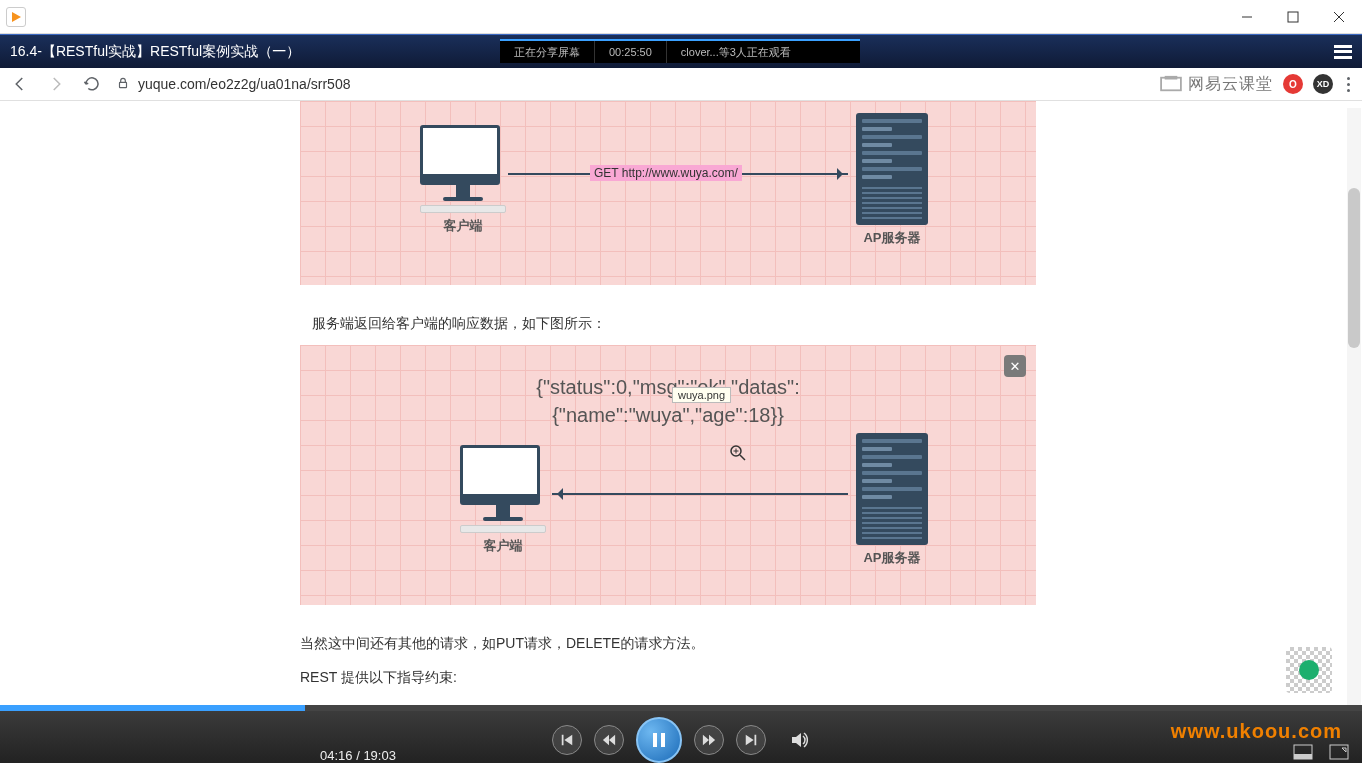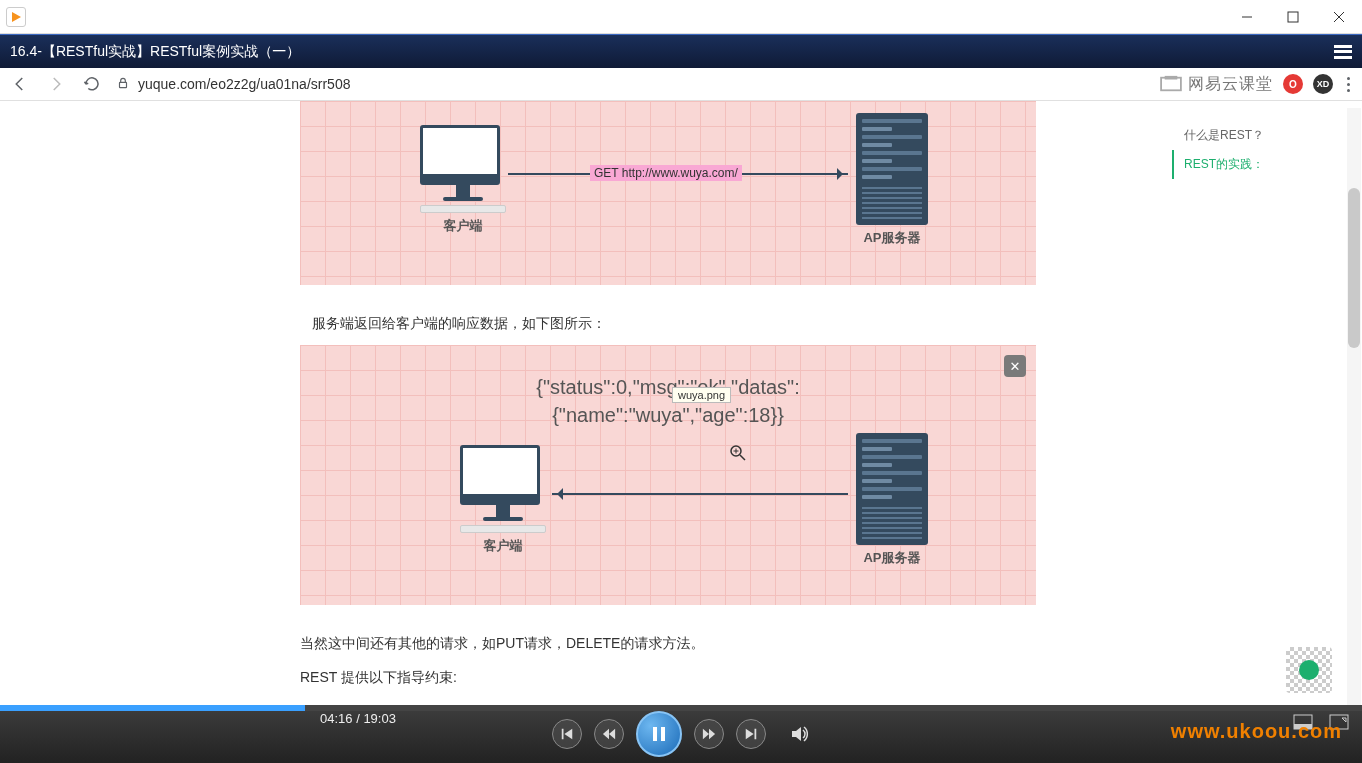--- a/index.html
+++ b/index.html
@@ -84,21 +84,21 @@
 .scrollthumb { position: absolute; top: 80px; width: 12px; left: 1px; height: 160px; background: #c9c9c9; border-radius: 6px; }
 
 
 .qr { position: absolute; right: 30px; bottom: 70px; width: 46px; height: 46px; background: repeating-conic-gradient(#ccc 0 25%, #fff 0 50%) 0 0/8px 8px; border-radius: 4px; display: flex; align-items: center; justify-content: center; }
 .qr-inner { width: 20px; height: 20px; background: #1daf6e; border-radius: 50%; }
 
 
 .player { position: absolute; bottom: 0; left: 0; right: 0; height: 58px; background: linear-gradient(#3e3e3e,#222); }
 .progress-track { height: 6px; background: #444; position: relative; }
 .progress-fill { height: 100%; background: #3aa0ff; width: 22.4%; }
-.player-main { height: 52px; display: flex; align-items: flex-start; position: relative; }
+.player-main { height: 52px; display: flex; align-items: flex-end; position: relative; }
 .time { color: #eee; font-size: 13px; margin-left: 320px; }
 .player-controls { position: absolute; left: 50%; transform: translateX(-50%); display: flex; align-items: center; gap: 12px; }
 .pc-btn { width: 30px; height: 30px; border: 1px solid #888; border-radius: 50%; display: flex; align-items: center; justify-content: center; color: #ddd; background: rgba(80,80,80,.6); }
 .pc-btn.big { width: 46px; height: 46px; background: radial-gradient(circle at 30% 30%, #6db7f0, #1b6bb8); border: 2px solid #88c4f5; }
 .pc-btn svg { width: 14px; height: 14px; }
 .pc-btn.big svg { width: 20px; height: 20px; }
 .vol { display: flex; align-items: center; gap: 2px; margin-left: 12px; }
 .player-right { position: absolute; right: 12px; display: flex; align-items: center; gap: 14px; }
 .pr-icon { width: 22px; height: 22px; border: 1px solid #888; display: flex; align-items: center; justify-content: center; color: #ccc; }
 .watermark { position: absolute; right: 20px; bottom: 20px; font-size: 20px; color: #f08000; font-weight: bold; letter-spacing: 1px; }
@@ -130,20 +130,25 @@
         <svg viewBox="0 0 12 12">
           <line x1="1" y1="1" x2="11" y2="11" stroke="#333"></line>
           <line x1="11" y1="1" x2="1" y2="11" stroke="#333"></line>
         </svg>
       </div>
   </div>
 </div>
 
 <div class="ribbon">
   <span class="ribbon-title">16.4-【RESTful实战】RESTful案例实战（一）</span>
+  <div class="share-bar">
+    <div class="share-seg">正在分享屏幕</div>
+    <div class="share-seg">00:25:50</div>
+    <div class="share-seg">clover...等3人正在观看</div>
+  </div>
   <div class="ribbon-right">
       <span></span>
       <span></span>
       <span></span>
     </div>
 </div>
 
 <div class="toolbar">
   <div class="nav-btn">
       <svg viewBox="0 0 24 24">
@@ -255,24 +260,20 @@
         <div class="dlabel">AP服务器</div>
       </div>
       <div class="arrow left" style="left:252px; top:148px; width:296px;"></div>
     </div>
 
     <p class="para inblock" style="margin-top:30px;">当然这中间还有其他的请求，如PUT请求，DELETE的请求方法。</p>
     <p class="para inblock" style="margin-top:16px;">REST 提供以下指导约束:</p>
 
   </div>
 
-  <div class="sidebar">
-    <div class="side-item">什么是REST？</div>
-    <div class="side-item active">REST的实践：</div>
-  </div>
 </div>
 
 <div class="scrollbar">
   <div class="scrollthumb"></div>
 </div>
 
 <div class="qr">
     <div class="qr-inner"></div>
   </div>
 

